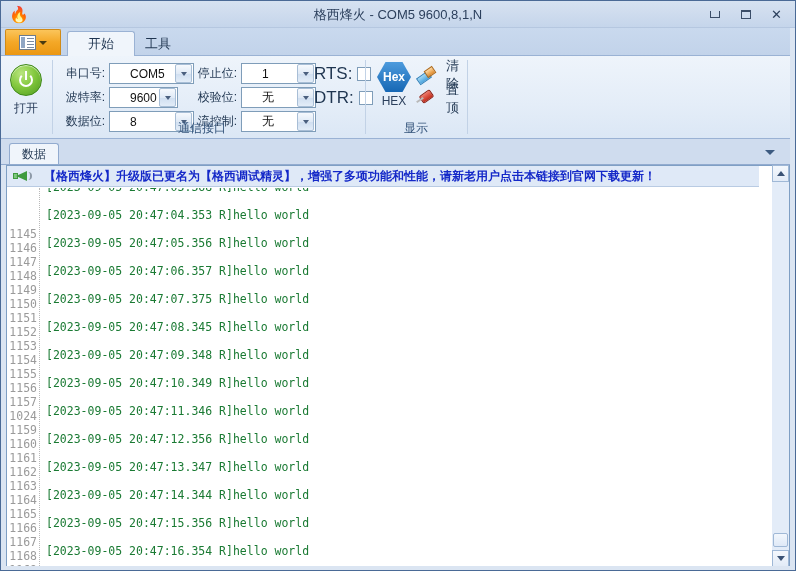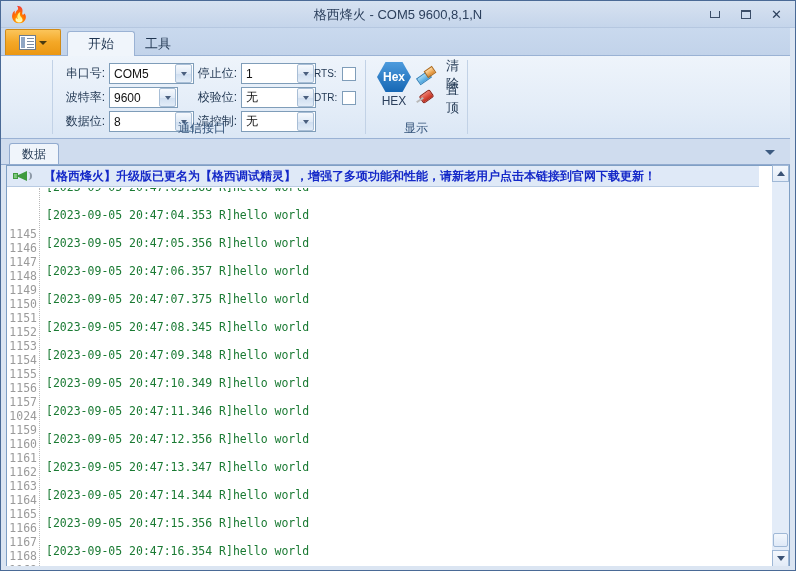--- a/index.html
+++ b/index.html
@@ -139,31 +139,31 @@
   .open-label { font-size: 12px; color: #2b3f5c; margin-top: 4px; }
 
   
   .fld-row { position: absolute; display: flex; align-items: center; height: 21px; }
   .fld-label { font-size: 12px; color: #1f3550; text-align: right; margin-right: 4px; }
   .combo {
     height: 21px; background: #ffffff;
     border: 1px solid #7f9db9; display: flex; align-items: center;
     font-size: 12px; color: #111111;
   }
-  .combo .cval { padding-left: 4px; flex: 1; overflow: hidden; white-space: nowrap; }
+  .combo .cval { padding-left: 20px; flex: 1; overflow: hidden; white-space: nowrap; }
   .combo .cbtn {
     width: 17px; height: 19px; margin: 0 1px 0 0;
     background: linear-gradient(to bottom, #f6f9fd 0%, #e0eaf6 50%, #cfdef0 51%, #e3edf8 100%);
     border: 1px solid #a8bed6; border-radius: 2px;
     display: flex; align-items: center; justify-content: center;
   }
   .caret-dn { width: 0;height:0;border-left:3px solid transparent;border-right:3px solid transparent;border-top:4px solid #4a5f7e;}
 
   .chk-row { position: absolute; display: flex; align-items: center; height: 21px; }
-  .chk-label { font-size: 10px; color: #1f3550; margin-right: 5px; }
+  .chk-label { font-size: 17px; color: #1f3550; margin-right: 5px; }
   .chkbox { width: 14px; height: 14px; background: #fff; border: 1px solid #7f9db9; }
 
   
   .hex-btn {
     position: absolute; left: 372px; top: 6px; width: 42px; height: 58px;
     display: flex; flex-direction: column; align-items: center;
   }
   .hexagon {
     width: 34px; height: 30px; position: relative;
     background: linear-gradient(to bottom, #4d9bdd, #1667b4);
@@ -367,20 +367,26 @@
           <text x="9.5" y="13.5" font-size="10" text-anchor="middle" fill="#1c5a92" font-family="Liberation Sans">?</text>
         </svg>
       </span>
     </div>
   </div>
 
   <div class="ribbon">
 
     <div class="group" style="left:0; width:364px;">
 
+      <div class="open-btn">
+        <div class="power-circle">
+          <div class="power-glyph"></div>
+        </div>
+        <div class="open-label">打开</div>
+      </div>
 
       <div class="group-sep" style="left:51px;"></div>
 
       <div class="fld-row" style="left:58px; top:7px;">
         <span class="fld-label" style="width:46px;">串口号:</span>
         <span class="combo" style="width:85px;">
           <span class="cval">COM5</span>
           <span class="cbtn">
               <i class="caret-dn"></i>
             </span>

